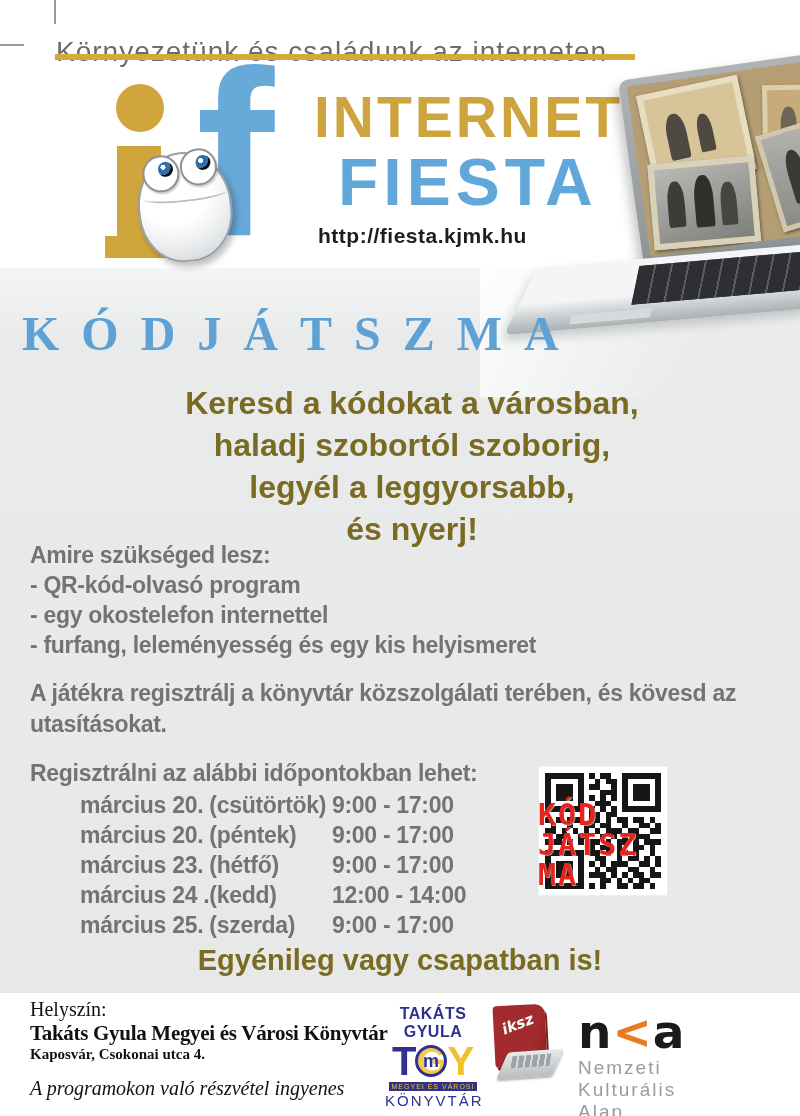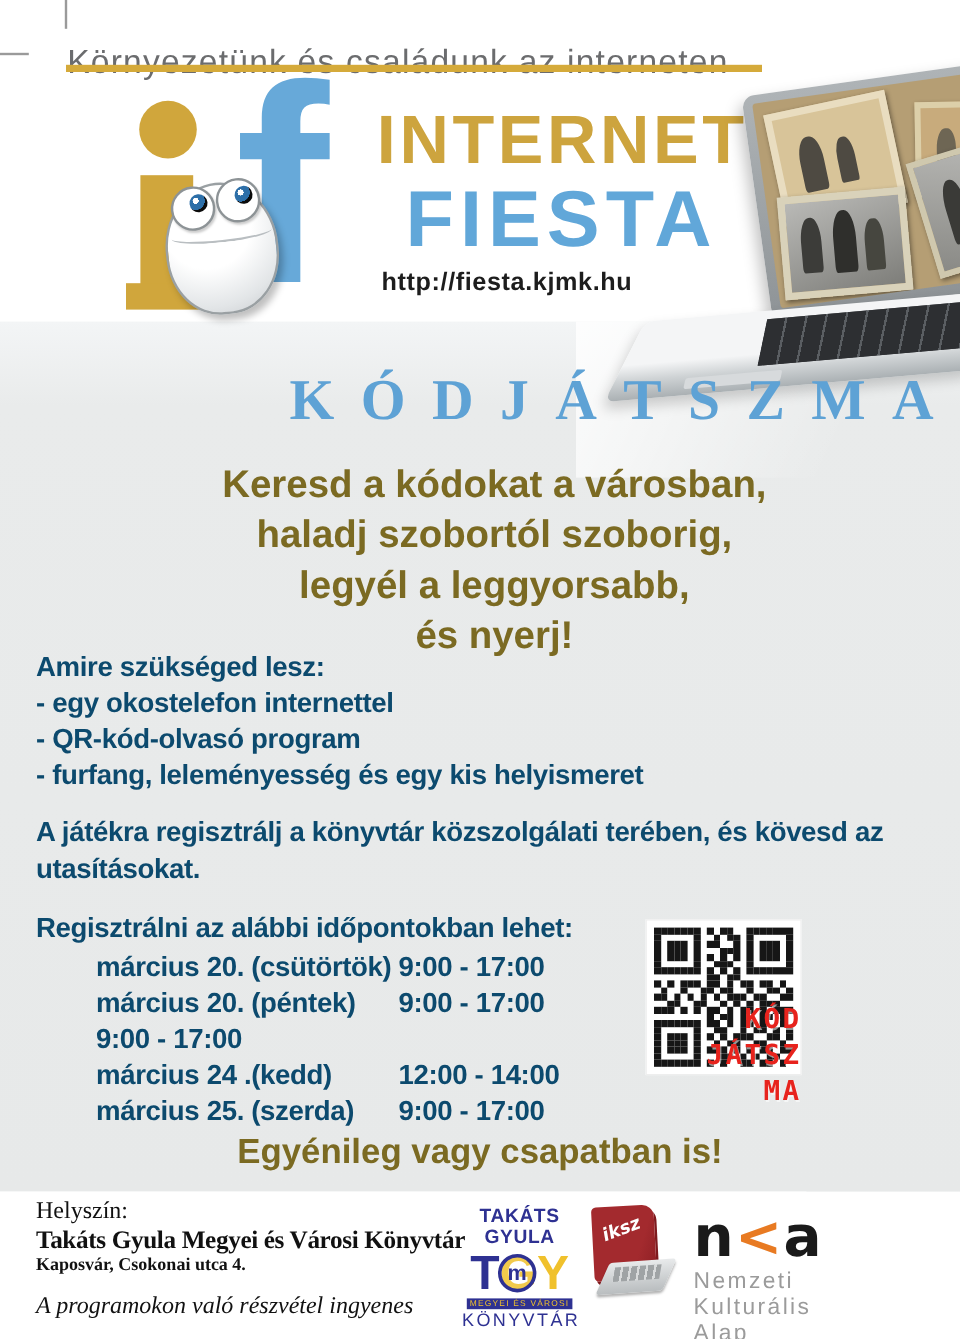--- a/index.html
+++ b/index.html
@@ -54,44 +54,44 @@
   .ph4 { right:-3%; bottom:6%; width:34%; height:58%; background:linear-gradient(200deg,#b4b4b1,#8a8a86); border:5px solid #cfc8ae; transform:rotate(-9deg); }
   .fig { position:absolute; background:#4e4a42; border-radius:45% 45% 10% 10%; }
   .lt-base { position:absolute; left:-10px; top:198px; width:310px; height:64px; transform:rotate(-5deg) skewX(-32deg);
     background:linear-gradient(180deg,#f4f5f6 0 55%,#cfd3d5 75%,#aab0b3 100%); border-radius:8px; box-shadow:0 6px 10px rgba(0,0,0,.18); }
   .lt-kb { position:absolute; left:36%; top:7px; width:60%; height:38px; transform:skewX(18deg);
     background-image:repeating-linear-gradient(90deg,#2d2f32 0 15px,#5a5e62 15px 17px),
                      repeating-linear-gradient(0deg,#2d2f32 0 11px,#5a5e62 11px 13px); }
   .lt-pad { position:absolute; left:20%; top:50px; width:26%; height:9px; transform:skewX(18deg); background:#d7dadc; border-radius:2px; }
 
   
-  .main-title { position:absolute; left:0; top:306px; width:800px; text-align:right;
+  .main-title { position:absolute; left:0; top:306px; width:800px; text-align:left;
     font-family:"Liberation Serif", serif; font-weight:bold; font-size:48px; color:#5ea2d5;
     letter-spacing:22px; padding-left:22px; }
   .intro { position:absolute; left:0; top:382px; width:800px; text-align:center;
     font-size:32px; font-weight:bold; color:#7b6a22; line-height:42px;padding-left:24px; }
 
   
-  .blue { color:#0c4a6e; font-weight:bold; letter-spacing:-0.3px; }
+  .blue { color:#737373; font-weight:bold; letter-spacing:-0.3px; }
   .needs { position:absolute; left:30px; top:540px; font-size:23px; line-height:30px; }
   .needs div { margin-bottom:0; }
   .register-note { position:absolute; left:30px; top:678px; width:730px; font-size:23px; line-height:31px; }
   .sched-head { position:absolute; left:30px; top:760px; font-size:23px; }
   .sched-rows { position:absolute; left:80px; top:790px; font-size:23px; line-height:30px; }
   .sched-row { display:flex; }
   .sched-date { width:252px; }
   .sched-time { }
 
   
   .qr { position:absolute; left:538px; top:766px; width:130px; height:130px; background:#fff; padding:7px; box-shadow:0 0 0 1px #eee inset; }
   .qr-grid { display:grid; grid-template-columns:repeat(21,1fr); grid-template-rows:repeat(21,1fr); width:116px; height:116px; }
   .qr-grid .m { background:#161616; }
-  .qr-overlay { position:absolute; left:0; top:34px; width:100%; text-align:right;
-    font-family:"DejaVu Sans Mono", monospace; font-weight:bold; font-size:23px; line-height:30px;
-    color:#e7231d; letter-spacing:2px; text-shadow:1px 1px 0 rgba(255,255,255,.55);margin-top:35px; }
+  .qr-overlay { position:absolute; left:0; top:34px; width:100%; text-align:left;
+    font-family:"DejaVu Sans Mono", monospace; font-weight:bold; font-size:30px; line-height:30px;
+    color:#e7231d; letter-spacing:2px; text-shadow:1px 1px 0 rgba(255,255,255,.55); }
 
   .team-note { position:absolute; left:0; top:944px; width:800px; text-align:center;
     font-size:29px; font-weight:bold; color:#7b6a22; }
 
   
   .footer { position:absolute; left:0; top:993px; width:672px; height:123px; background:#fff;
     font-family:"Liberation Serif", serif; color:#111; }
   .f-loc { position:absolute; left:30px; top:5px; font-size:20px; }
   .f-venue { position:absolute; left:30px; top:28px; font-size:21px; font-weight:bold; letter-spacing:-0.3px; }
   .f-addr { position:absolute; left:30px; top:53px; font-size:15px; font-weight:bold; }
@@ -186,38 +186,39 @@
 
   <div class="intro">
     <div>Keresd a kódokat a városban,</div>
     <div>haladj szobortól szoborig,</div>
     <div>legyél a leggyorsabb,</div>
     <div>és nyerj!</div>
   </div>
 
   <div class="needs blue">
     <div>Amire szükséged lesz:</div>
+    <div>- QR-kód-olvasó program</div>
     <div>- egy okostelefon internettel</div>
-    <div>- QR-kód-olvasó program</div>
     <div>- furfang, leleményesség és egy kis helyismeret</div>
   </div>
 
   <div class="register-note blue">A játékra regisztrálj a könyvtár közszolgálati terében, és kövesd az utasításokat.</div>
 
   <div class="sched-head blue">Regisztrálni az alábbi időpontokban lehet:</div>
   <div class="sched-rows blue">
     <div class="sched-row">
       <span class="sched-date">március 20. (csütörtök)</span>
       <span class="sched-time">9:00 - 17:00</span>
     </div>
     <div class="sched-row">
       <span class="sched-date">március 20. (péntek)</span>
       <span class="sched-time">9:00 - 17:00</span>
     </div>
     <div class="sched-row">
+      <span class="sched-date">március 23. (hétfő)</span>
       <span class="sched-time">9:00 - 17:00</span>
     </div>
     <div class="sched-row">
       <span class="sched-date">március 24 .(kedd)</span>
       <span class="sched-time">12:00 - 14:00</span>
     </div>
     <div class="sched-row">
       <span class="sched-date">március 25. (szerda)</span>
       <span class="sched-time">9:00 - 17:00</span>
     </div>

